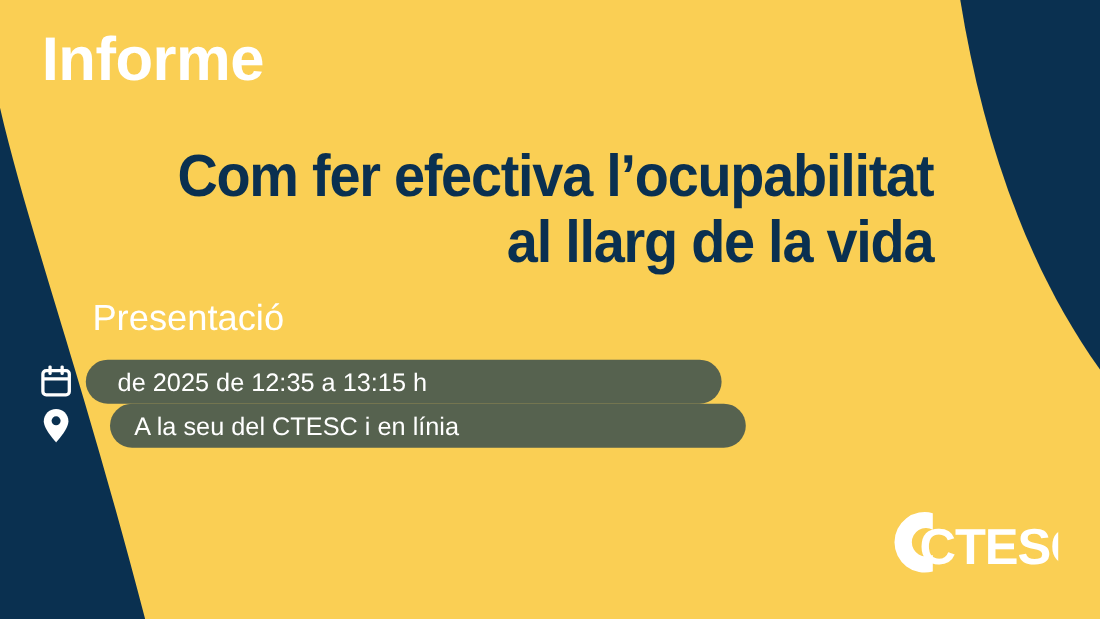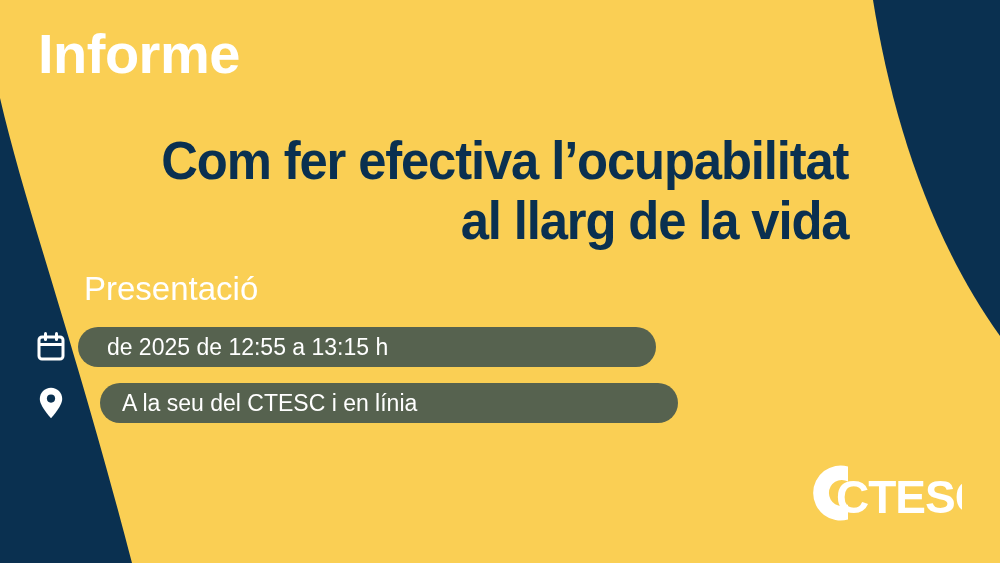--- a/index.html
+++ b/index.html
@@ -76,21 +76,21 @@
   
   .meta-row {
     position: absolute;
     left: 36px;
     display: flex;
     align-items: center;
     gap: 12px;
     height: 40px;
   }
   .meta-row.date { top: 327px; }
-  .meta-row.place { top: 383px; gap: 34px; }
+  .meta-row.place { top: 367px; gap: 34px; }
 
   .meta-icon {
     width: 30px;
     height: 34px;
     flex: 0 0 30px;
     display: flex;
     align-items: center;
     justify-content: center;
   }
   .meta-icon svg { display: block; }
@@ -151,21 +151,21 @@
       <span class="meta-icon">
         <svg width="28" height="30" viewBox="0 0 28 30" aria-hidden="true">
           <rect x="2" y="5" width="24" height="22" rx="3" ry="3" fill="none" stroke="#ffffff" stroke-width="3"></rect>
           <line x1="2" y1="12.5" x2="26" y2="12.5" stroke="#ffffff" stroke-width="3"></line>
           <line x1="8.5" y1="1.5" x2="8.5" y2="7.5" stroke="#ffffff" stroke-width="3" stroke-linecap="round"></line>
           <line x1="19.5" y1="1.5" x2="19.5" y2="7.5" stroke="#ffffff" stroke-width="3" stroke-linecap="round"></line>
         </svg>
       </span>
       <span class="pill pill-date">
           <span class="sp"></span>
-          <span class="light">de 2025 de 12:55 a 13:15 h</span>
+          <span class="light">de 2025 de 12:35 a 13:15 h</span>
       </span>
     </div>
 
     <div class="meta-row place">
       <span class="meta-icon">
         <svg width="24" height="32" viewBox="0 0 24 32" aria-hidden="true">
           <path d="M12 0.8 C5.6 0.8 0.8 5.8 0.8 12 C0.8 19.2 12 31.2 12 31.2
                    C12 31.2 23.2 19.2 23.2 12 C23.2 5.8 18.4 0.8 12 0.8 Z" fill="#ffffff"></path>
           <circle cx="12" cy="11.6" r="4.1" fill="#0a3050"></circle>
         </svg>

